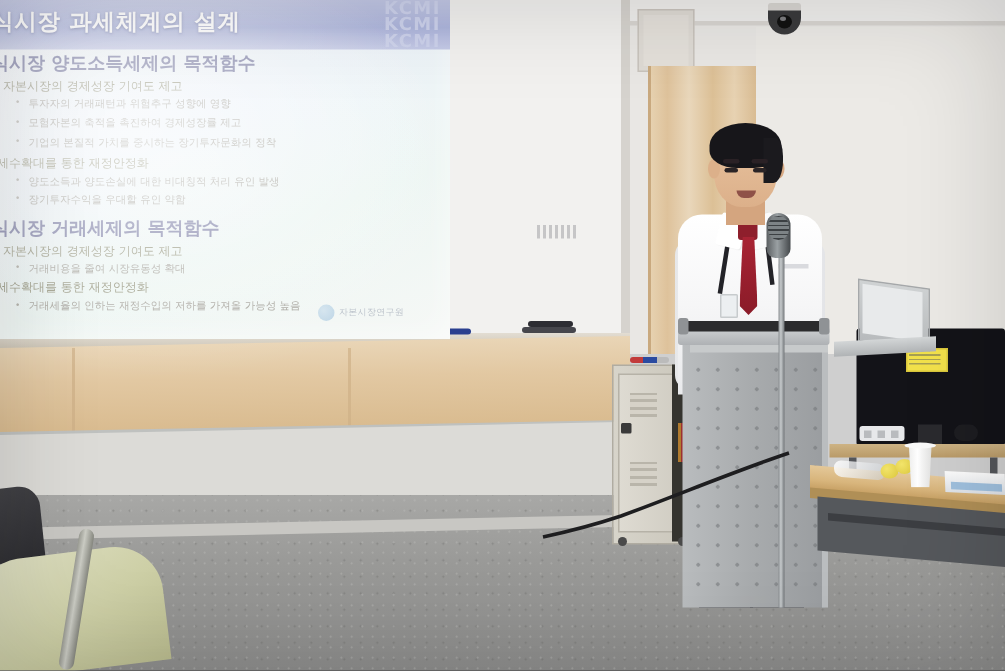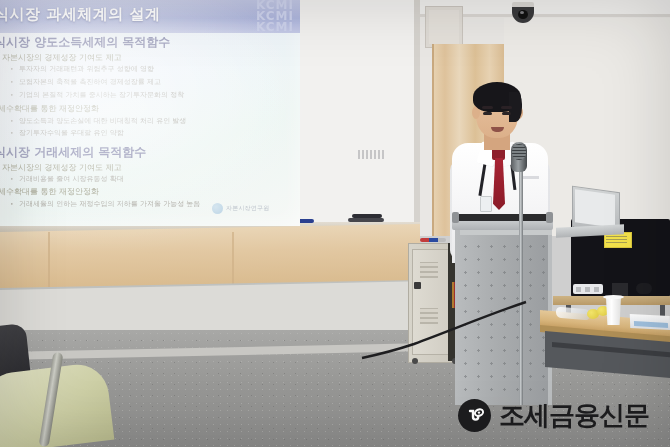--- a/index.html
+++ b/index.html
@@ -412,26 +412,16 @@
   <div class="lemon" style="left:597px;top:306px;"></div>
   <div class="papers"></div>
   <div class="papers-blue"></div>
   <div class="cup"></div>
   <div class="cup-rim"></div>
 
   <div class="chair-b"></div>
   <div class="chair-a"></div>
   <div class="chair-a-arm"></div>
 
-  <div class="wm">
-    <div class="wm-logo">
-      <svg width="24" height="24" viewBox="0 0 24 24">
-        <path d="M7 7 h3 v6 a2.6 2.6 0 0 0 5.2 0 v-1" stroke="#fff" stroke-width="2.4" fill="none" stroke-linecap="round"></path>
-        <ellipse cx="16" cy="8.6" rx="4.2" ry="3.1" stroke="#fff" stroke-width="2" fill="none" transform="rotate(-22 16 8.6)"></ellipse>
-        <circle cx="16" cy="8.6" r="1.2" fill="#fff"></circle>
-      </svg>
-    </div>
-    <div class="wm-text">조세금융신문</div>
-  </div>
 
   <div class="haze"></div>
   <div class="vignette"></div>
 </div>
 
 </body></html>

